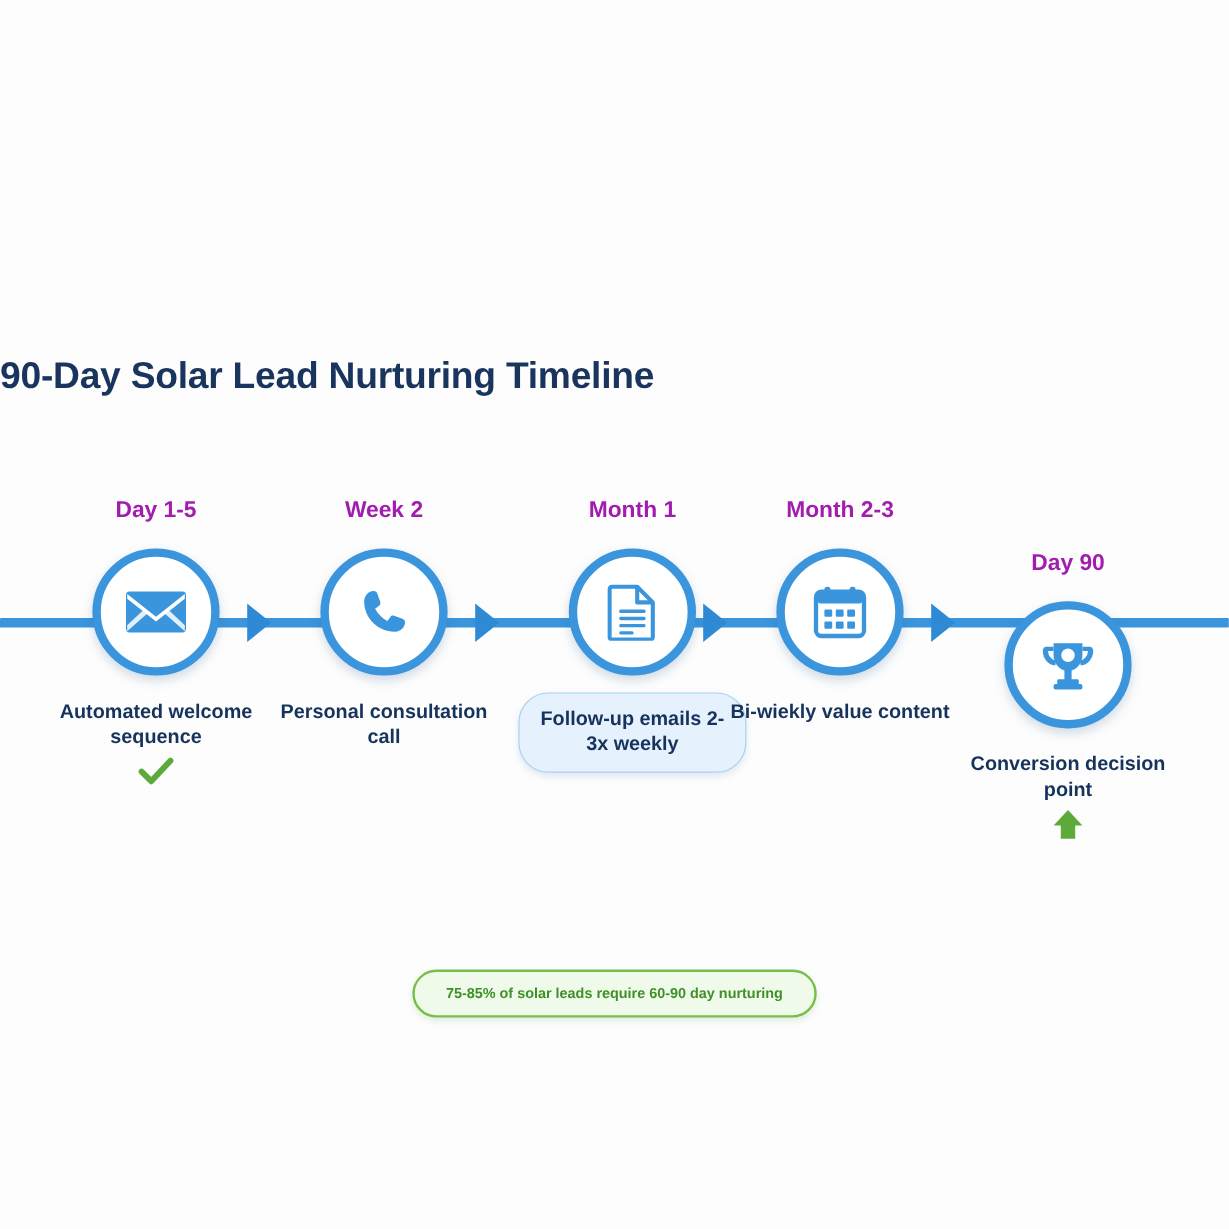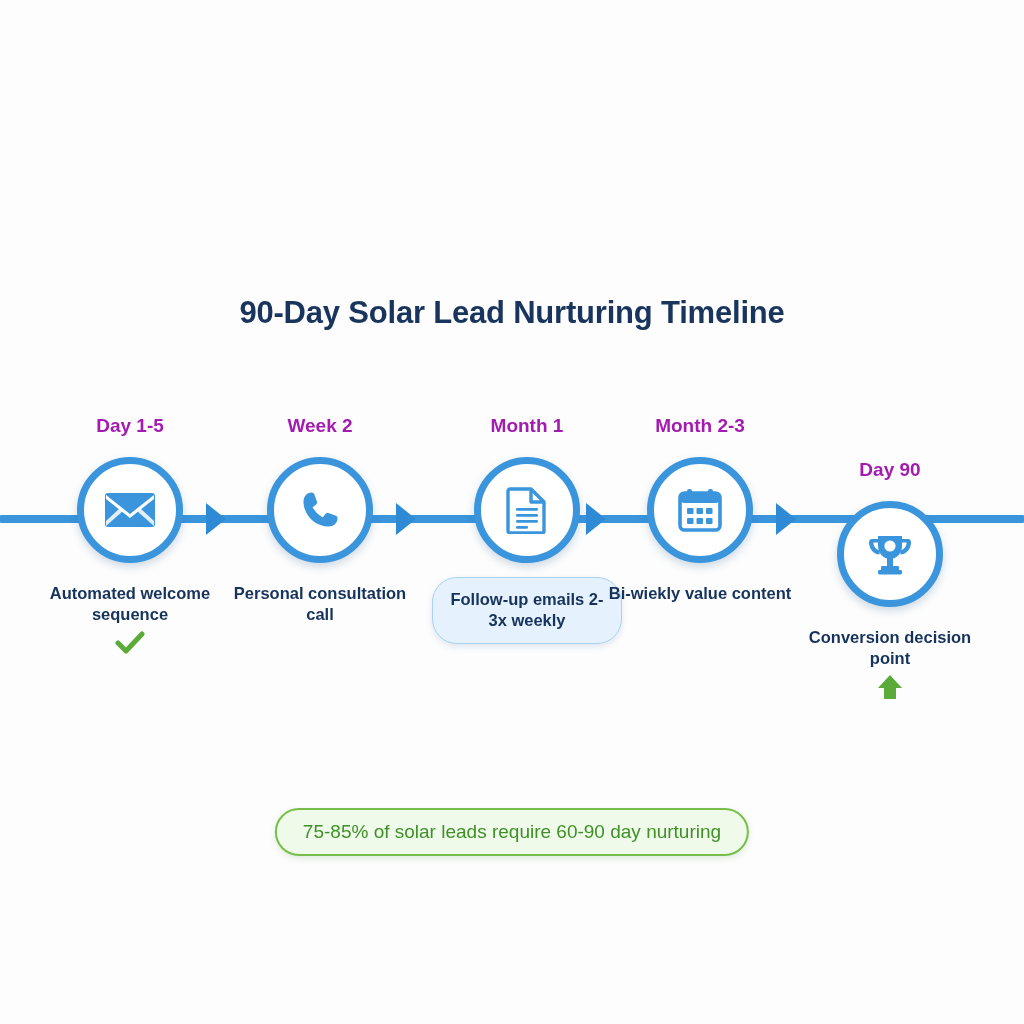--- a/index.html
+++ b/index.html
@@ -21,21 +21,20 @@
     width: 1024px;
     height: 1024px;
   }
 
   
   #title {
     position: absolute;
     top: 295px;
     left: 0;
     width: 1024px;
-    text-align: center;
     font-size: 31px;
     font-weight: bold;
     color: #19355e;
     letter-spacing: -0.2px;
   }
 
   
   #timeline-track {
     position: absolute;
     top: 515px;
@@ -129,22 +128,22 @@
   
   #stat-pill {
     position: absolute;
     top: 808px;
     left: 50%;
     transform: translateX(-50%);
     background: #effaea;
     border: 2px solid #76bf4b;
     border-radius: 26px;
     padding: 11px 26px;
-    font-size: 19px;
-    font-weight: normal;
+    font-size: 12px;
+    font-weight: bold;
     color: #3f9127;
     white-space: nowrap;
     box-shadow: 0 3px 6px rgba(90, 150, 70, 0.16);
   }
 </style>
 </head>
 <body>
 
 <div id="canvas">
 

